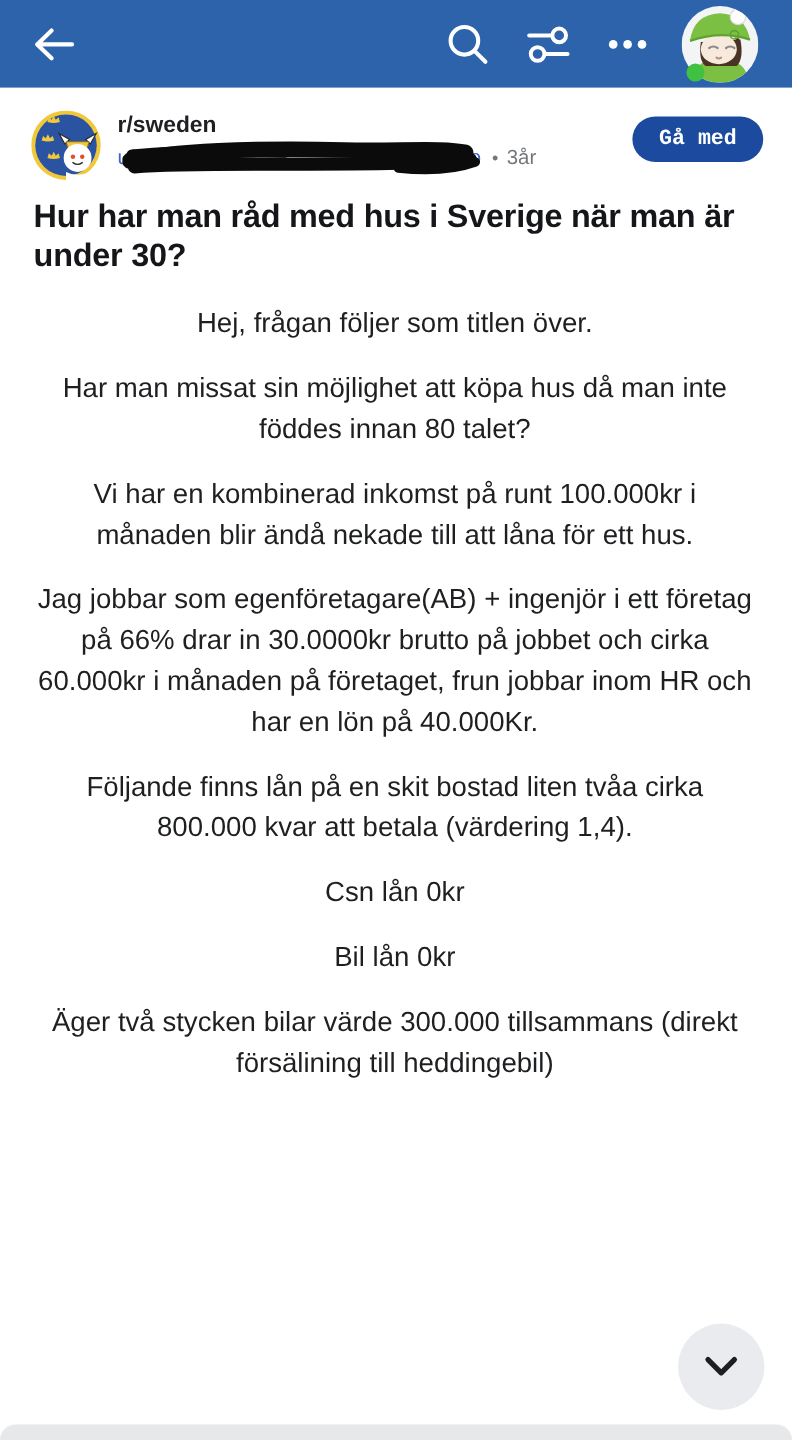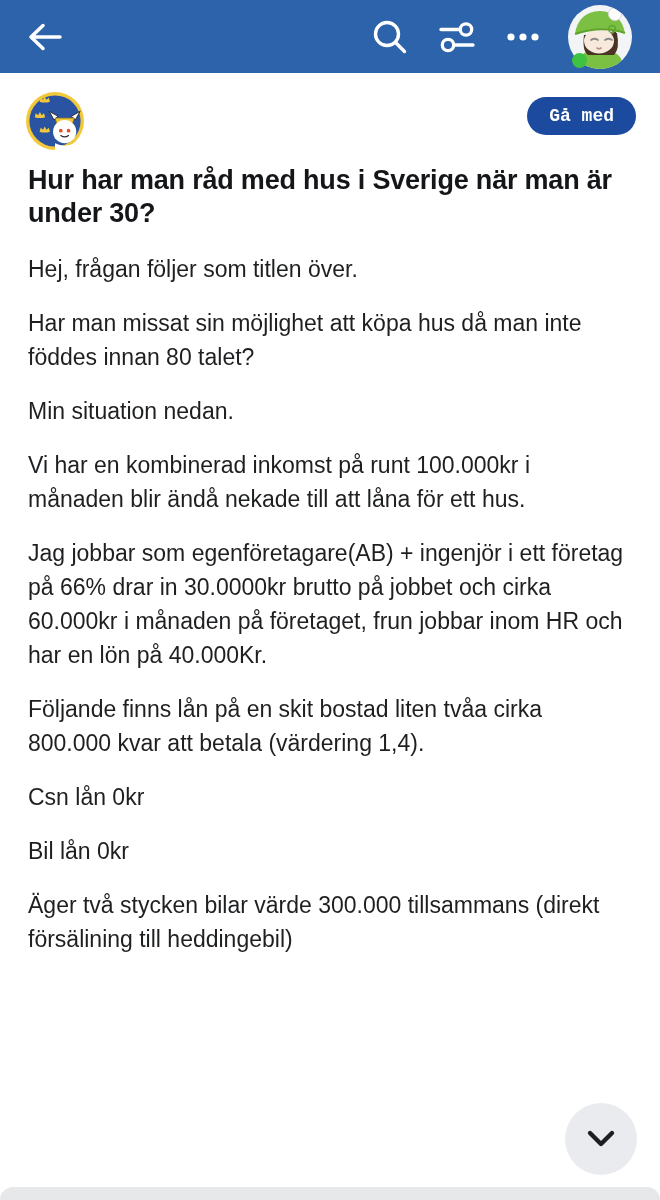--- a/index.html
+++ b/index.html
@@ -96,20 +96,21 @@
     line-height: 33px;
     font-weight: 700;
     color: var(--c-title, #151619);
     letter-spacing: -0.2px;
   }
   .paragraphs {
     margin-top: 22px;
     font-size: 23px;
     line-height: 34px;
     color: var(--c-body, #1e1f21);
+    text-align: center;
   }
   .paragraphs p { margin: 0 0 20px 0; }
 
   
   .bottom-band {
     position: absolute;
     left: 0;
     right: 0;
     bottom: 0;
     height: 13px;
@@ -209,29 +210,43 @@
           <path d="M51 29 L56 20 L47 25 Z" fill="#ffffff" stroke="#2b2b2b" stroke-width="1"></path>
           <path d="M30 27 h20 l-2 6 h-16 Z" fill="#f2c83b" stroke="#8a6d1d" stroke-width="0.8"></path>
           <circle cx="40" cy="41" r="12" fill="#ffffff"></circle>
           <circle cx="36" cy="40" r="1.9" fill="#e0502a"></circle>
           <circle cx="44" cy="40" r="1.9" fill="#e0502a"></circle>
           <path d="M36 45 q4 3 8 0" stroke="#2b2b2b" stroke-width="1.2" fill="none" stroke-linecap="round"></path>
           <path d="M30 53 q10 5 20 0 l0 7 l-20 0 Z" fill="#ffffff"></path>
         </g>
       </svg>
     </div>
+    <div class="sub-meta">
+      <div class="sub-name">r/sweden</div>
+      <div class="byline">
+        <span class="u-prefix">u/A</span>
+        <svg class="scribble" width="300" height="30" viewBox="0 0 300 30" fill="none">
+          <path d="M6 17 C 40 9, 110 6, 185 8 C 230 9, 268 6, 286 10" stroke="#0b0b0b" stroke-width="13" stroke-linecap="round"></path>
+          <path d="M10 22 C 60 18, 150 21, 230 19 C 258 18, 282 15, 290 16" stroke="#0b0b0b" stroke-width="11" stroke-linecap="round"></path>
+          <path d="M8 12 C 50 8, 95 8, 135 10" stroke="#0b0b0b" stroke-width="9" stroke-linecap="round"></path>
+          <path d="M230 23 C 258 26, 280 23, 294 18" stroke="#0b0b0b" stroke-width="8" stroke-linecap="round"></path>
+        </svg>
+        <span class="u-suffix">o</span>
+        <span class="meta-dot">•</span>
+        <span class="age">3år</span>
+      </div>
+    </div>
     <button class="join">Gå med</button>
   </section>
 
   <main class="content">
     <h1 class="post-title">Hur har man råd med hus i Sverige när man är under 30?</h1>
     <div class="paragraphs">
         <p>Hej, frågan följer som titlen över.</p>
         <p>Har man missat sin möjlighet att köpa hus då man inte föddes innan 80 talet?</p>
-        <p>Min situation nedan.</p>
         <p>Vi har en kombinerad inkomst på runt 100.000kr i månaden blir ändå nekade till att låna för ett hus.</p>
         <p>Jag jobbar som egenföretagare(AB) + ingenjör i ett företag på 66% drar in 30.0000kr brutto på jobbet och cirka 60.000kr i månaden på företaget, frun jobbar inom HR och har en lön på 40.000Kr.</p>
         <p>Följande finns lån på en skit bostad liten tvåa cirka 800.000 kvar att betala (värdering 1,4).</p>
         <p>Csn lån 0kr</p>
         <p>Bil lån 0kr</p>
         <p>Äger två stycken bilar värde 300.000 tillsammans (direkt försälining till heddingebil)</p>
       </div>
   </main>
 
   <div class="bottom-band"></div>

